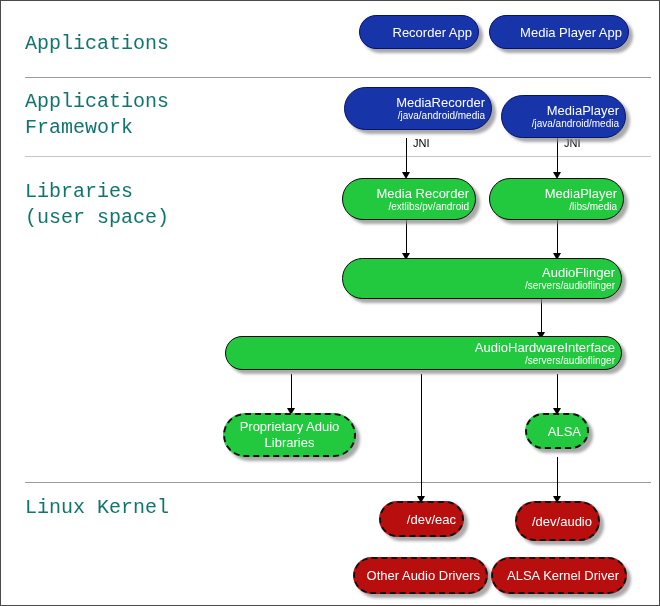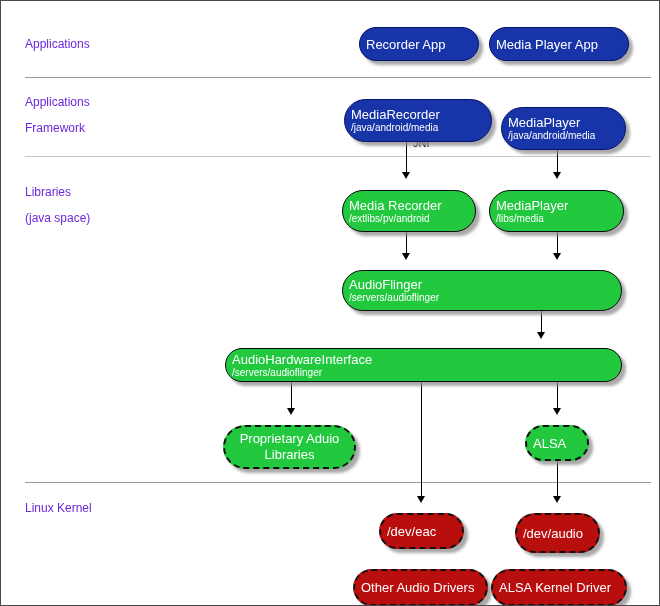--- a/index.html
+++ b/index.html
@@ -14,51 +14,50 @@
     background: #ffffff;
     border: 1px solid #4a4a4a;
     box-sizing: border-box;
     overflow: hidden;
     font-family: "Liberation Sans", sans-serif;
   }
 
   
   .section-label {
     position: absolute;
-    color: #6d28d9;
-    font-size: 12px;
+    color: #0f766e;
+    font-size: 20px;
     line-height: 26px;
     white-space: pre-line;
-    font-family: Liberation Sans, sans-serif;
+    font-family: Liberation Mono, monospace;
   }
 
   
   .divider {
     position: absolute;
     left: 24px;
     width: 626px;
     height: 1px;
     background: #9a9a9a;
   }
   .divider.light { background: #c6c6c6; }
 
   
   .node {
     position: absolute;
     box-sizing: border-box;
     display: flex;
     flex-direction: column;
-    align-items: flex-start;
+    align-items: flex-end;
     justify-content: center;
     text-align: center;
     color: #ffffff;
     border-radius: 999px;
     box-shadow: 4px 4px 3px rgba(140,140,140,0.75);
     padding: 16px 6px;
-    margin-top: 12px;
   }
   .node .title {
     font-size: 13px;
     line-height: 15px;
     white-space: nowrap;
   }
   .node .sub {
     font-size: 10px;
     line-height: 12px;
     white-space: nowrap;
@@ -111,21 +110,21 @@
 <body>
 
 <div id="canvas">
 
   <div class="section-label" style="left:24px; top:30px;">Applications</div>
 
   <div class="section-label" style="left:24px; top:88px;">Applications
 Framework</div>
 
   <div class="section-label" style="left:24px; top:178px;"> Libraries
-(java space)</div>
+(user space)</div>
 
   <div class="section-label" style="left:24px; top:494px;">Linux Kernel</div>
 
   <div class="divider" style="top:76px;"></div>
   <div class="divider light" style="top:155px;"></div>
   <div class="divider" style="top:481px;"></div>
 
   <div class="conn" style="left:405px; top:137px; height:39px;"></div>
   <div class="arrowhead" style="left:401px; top:171px;"></div>
   <div class="conn-label" style="left:412px; top:136px;">JNI</div>

